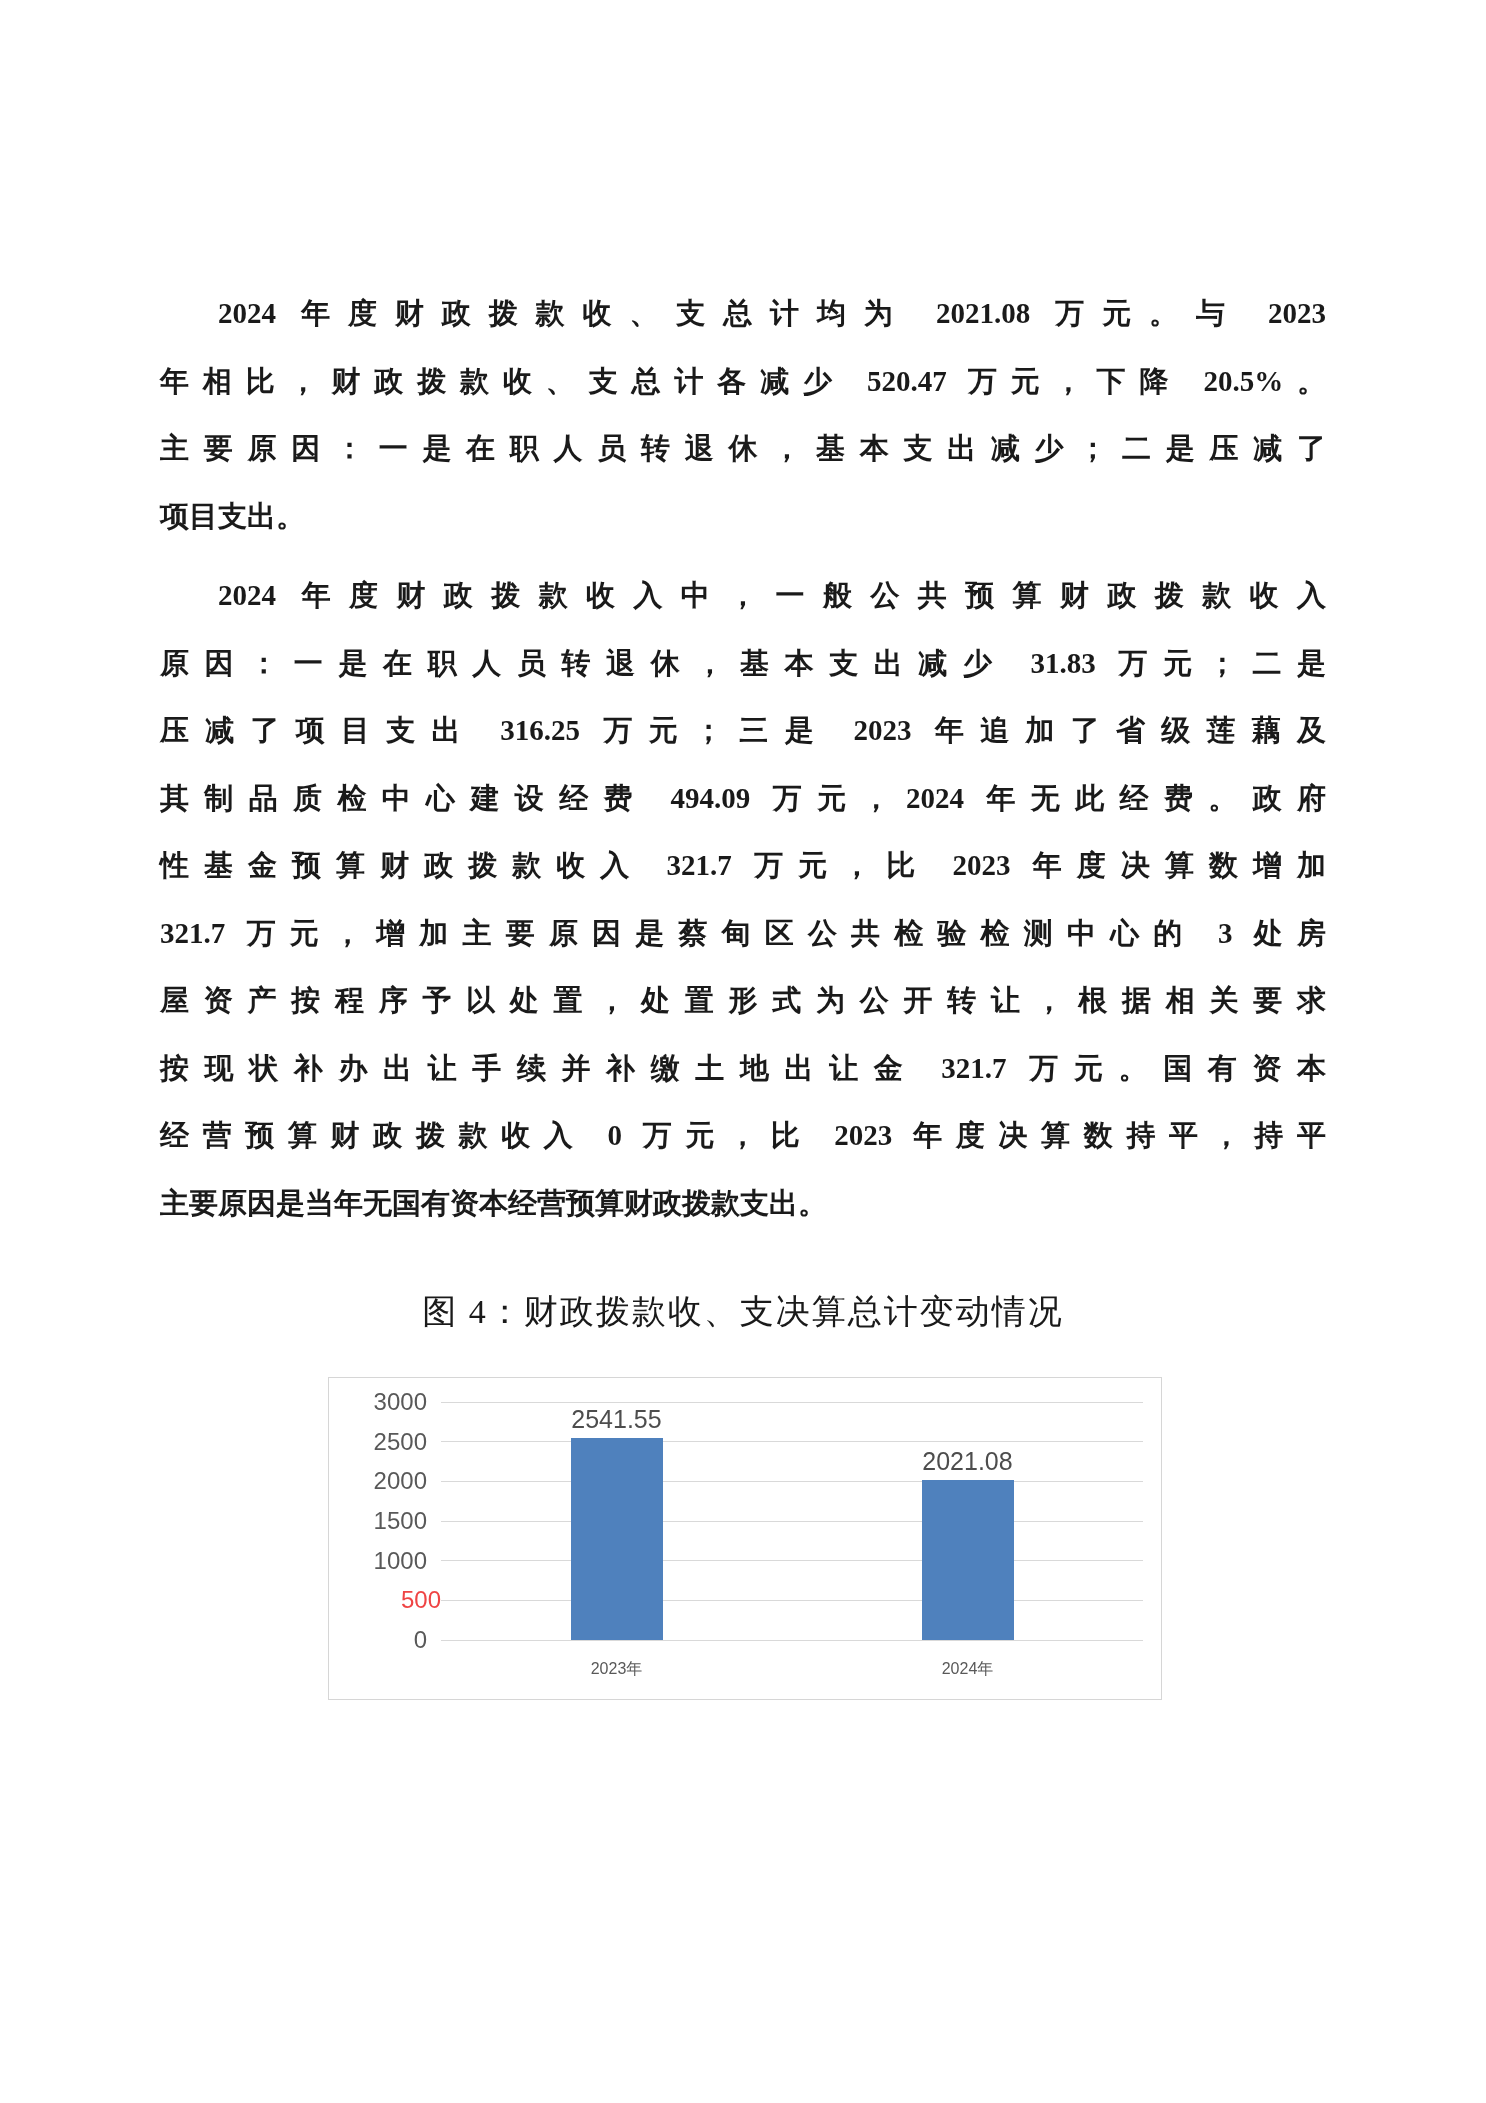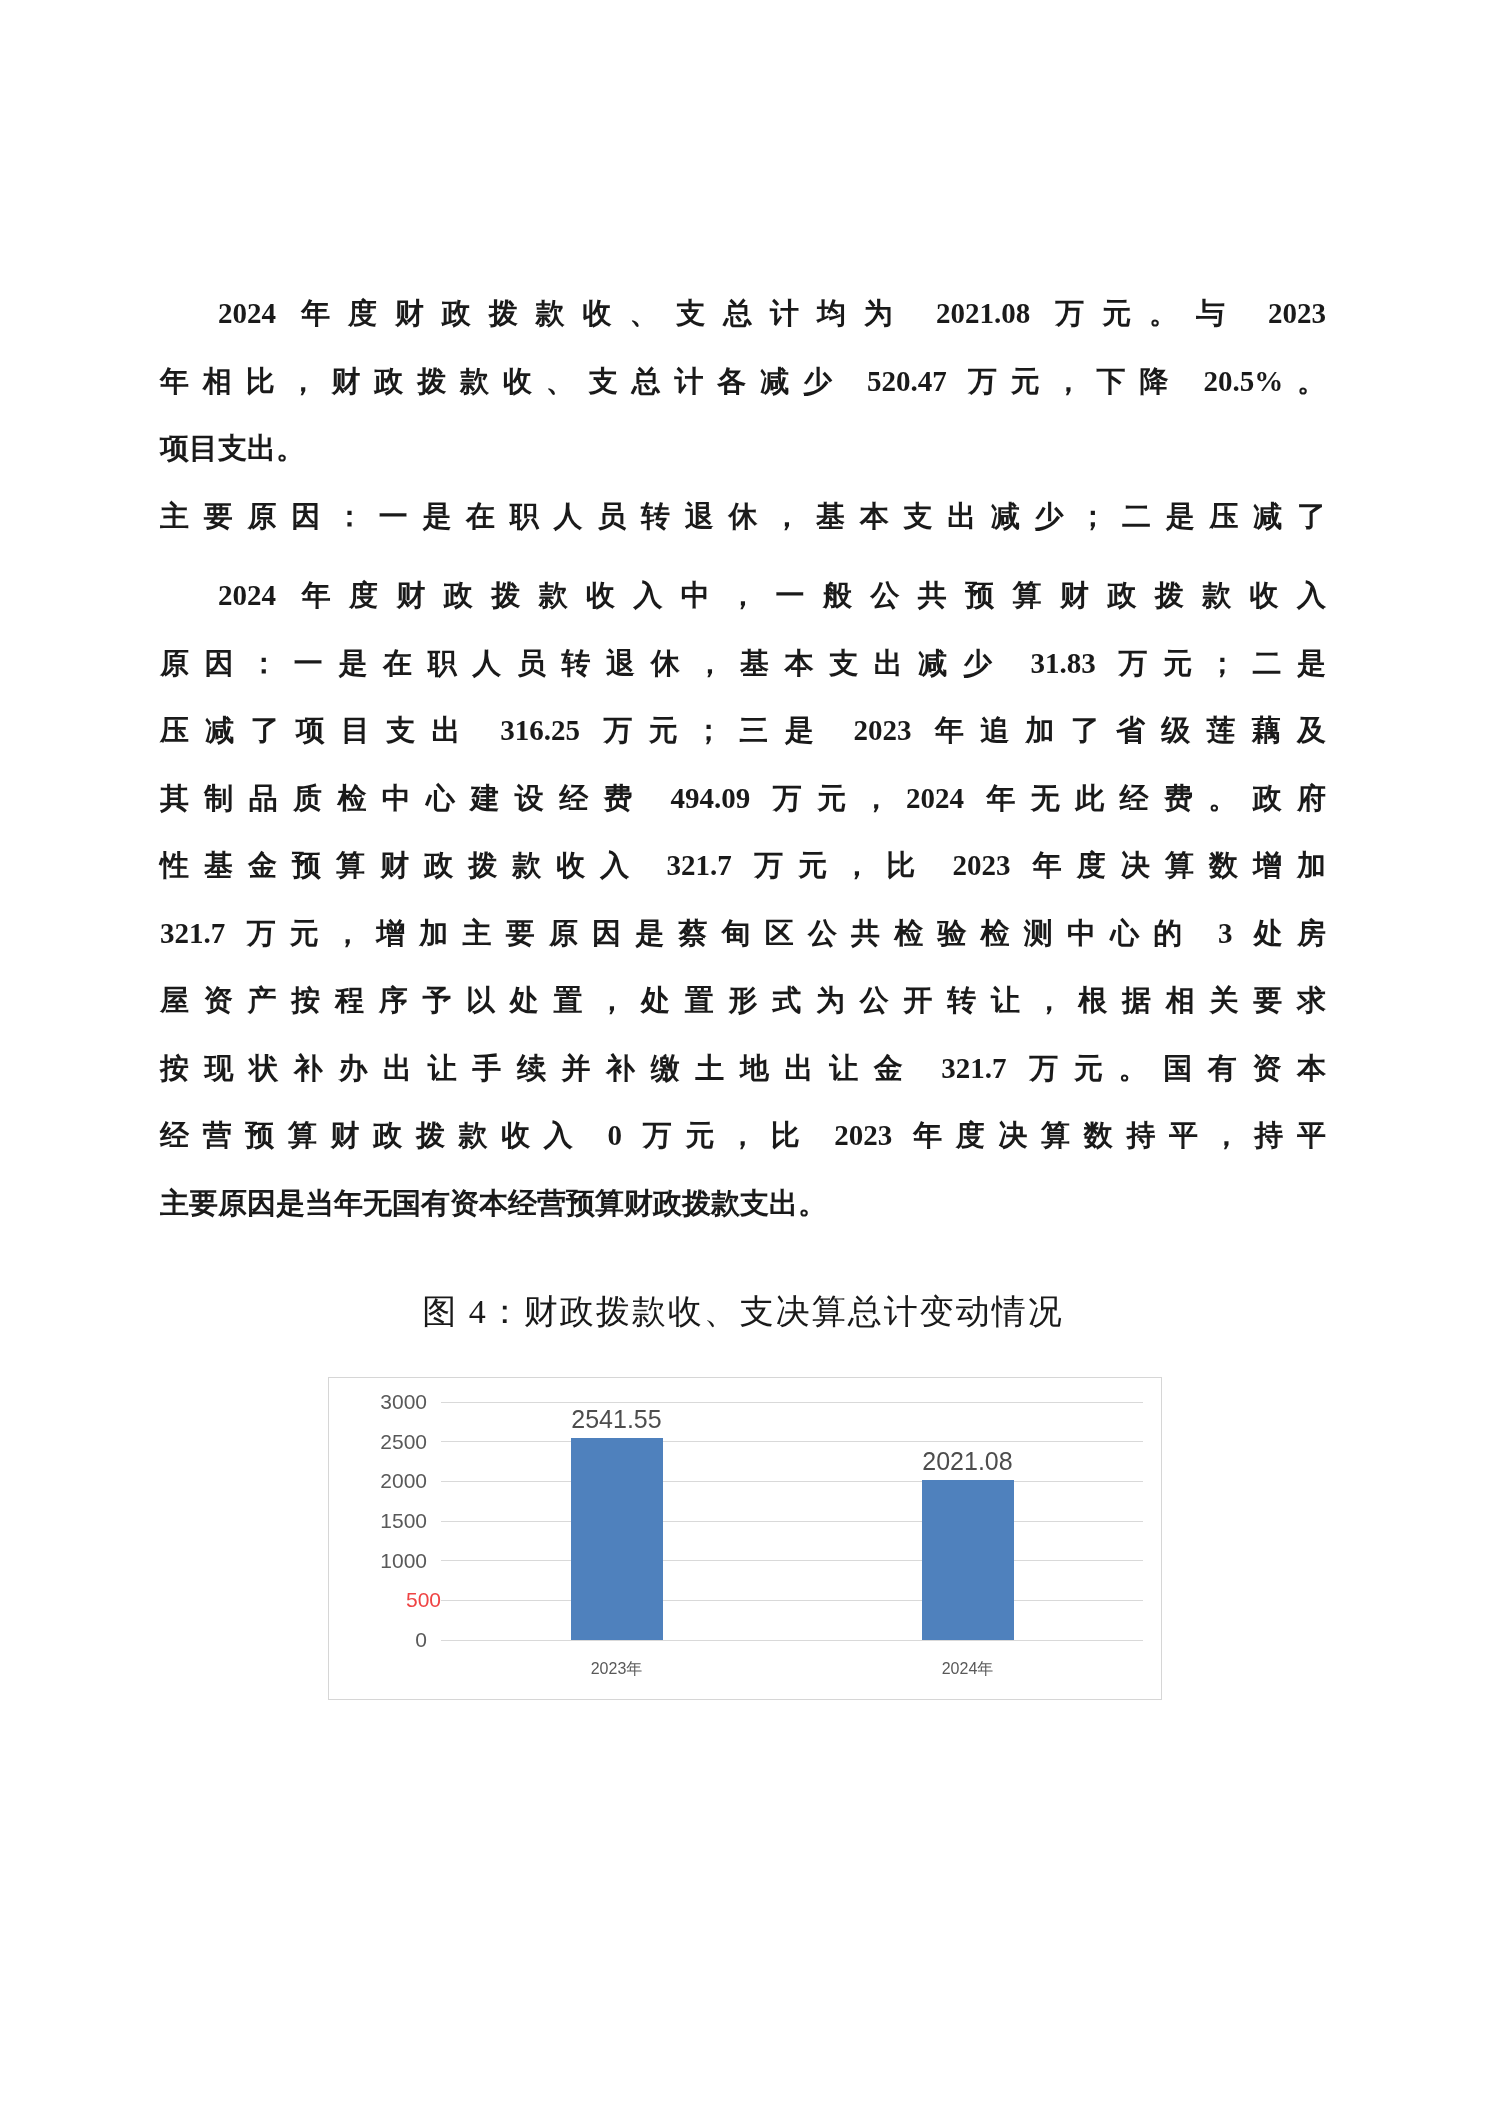--- a/index.html
+++ b/index.html
@@ -57,21 +57,21 @@
   .gridline{
     position:absolute;
     height:1px;
     background:#d9d9d9;
   }
   .ytick{
     position:absolute;
     height:26px;line-height:26px;
     text-align:right;
     font-family:"Liberation Sans", sans-serif;
-    font-size:21px;
+    font-size:24px;
     color:#595959;
   }
   .chart-bar{
     position:absolute;
   }
   .bar-value-label{
     position:absolute;
     height:30px;line-height:30px;
     text-align:center;
     font-family:"Liberation Sans", sans-serif;
@@ -89,22 +89,22 @@
 </style>
 </head>
 <body>
 
 <div class="doc">
 
 
   <div class="para">
     <div class="line first">2024 年度财政拨款收、支总计均为 2021.08 万元。与 2023</div>
     <div class="line">年相比，财政拨款收、支总计各减少 520.47 万元，下降 20.5%。</div>
+    <div class="line">主要原因：一是在职人员转退休，基本支出减少；二是压减了</div>
     <div class="line last">项目支出。</div>
-    <div class="line">主要原因：一是在职人员转退休，基本支出减少；二是压减了</div>
   </div>
 
   <div class="para">
     <div class="line first">2024 年度财政拨款收入中，一般公共预算财政拨款收入</div>
     <div class="line">原因：一是在职人员转退休，基本支出减少 31.83 万元；二是</div>
     <div class="line">压减了项目支出 316.25 万元；三是 2023 年追加了省级莲藕及</div>
     <div class="line">其制品质检中心建设经费 494.09 万元，2024 年无此经费。政府</div>
     <div class="line">性基金预算财政拨款收入 321.7 万元，比 2023 年度决算数增加</div>
     <div class="line">321.7 万元，增加主要原因是蔡甸区公共检验检测中心的 3 处房</div>
     <div class="line">屋资产按程序予以处置，处置形式为公开转让，根据相关要求</div>

